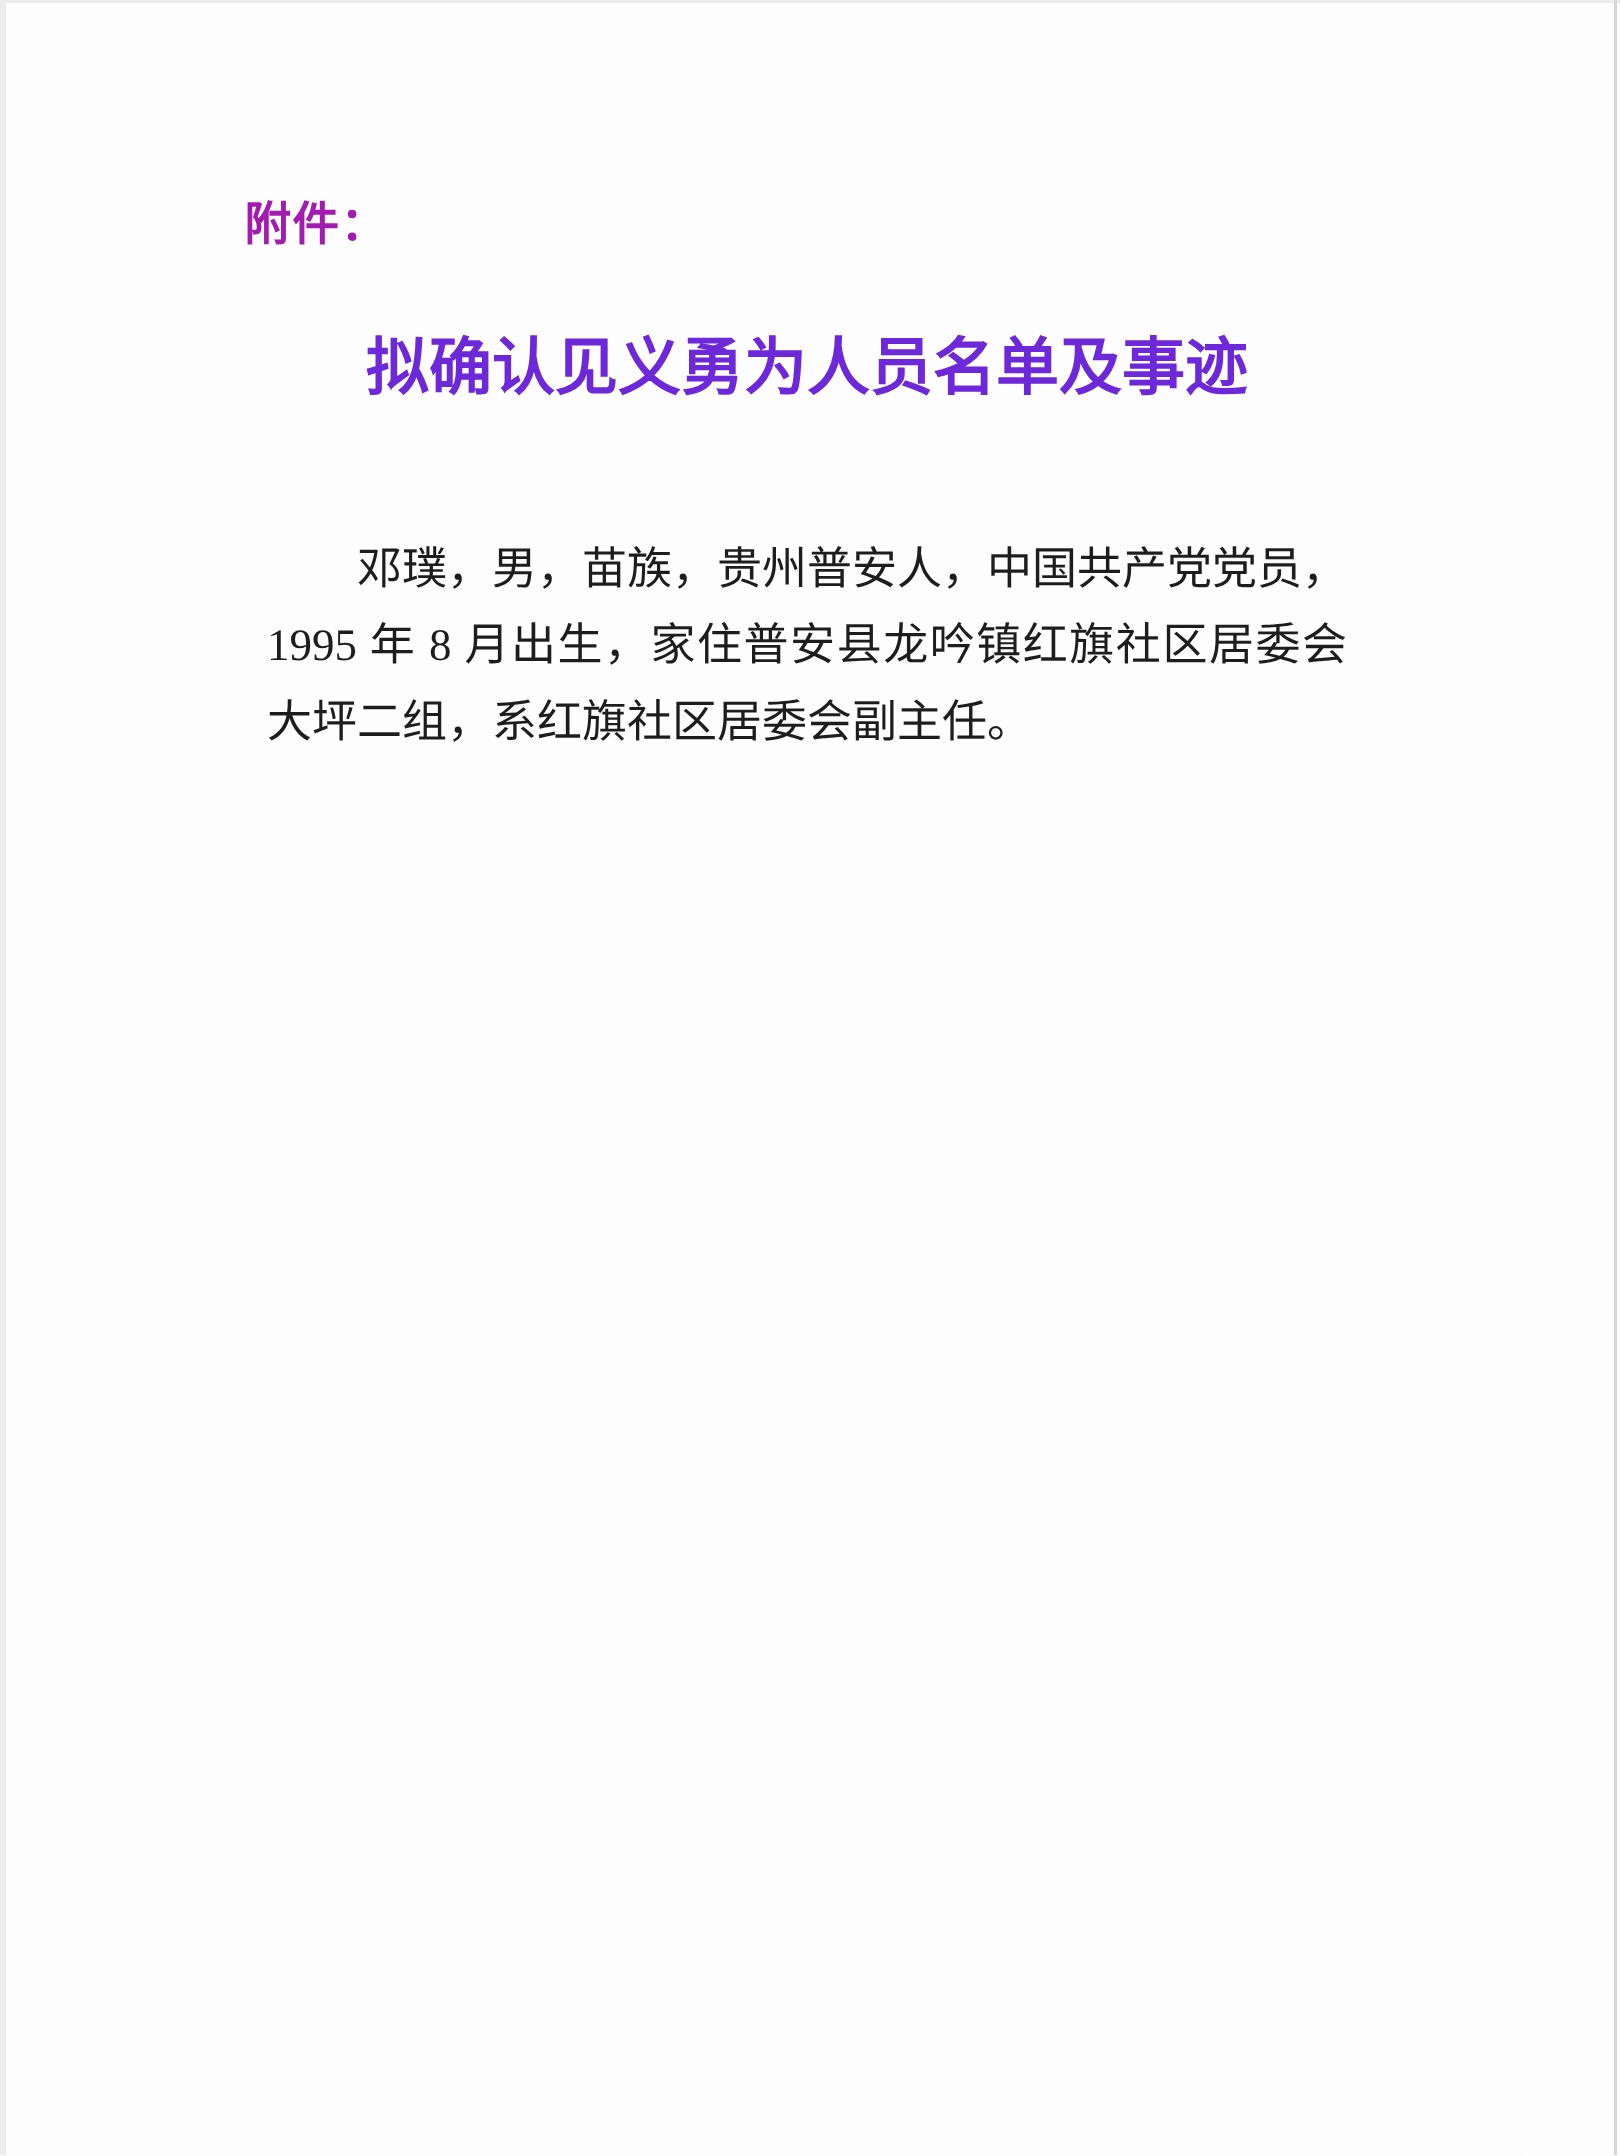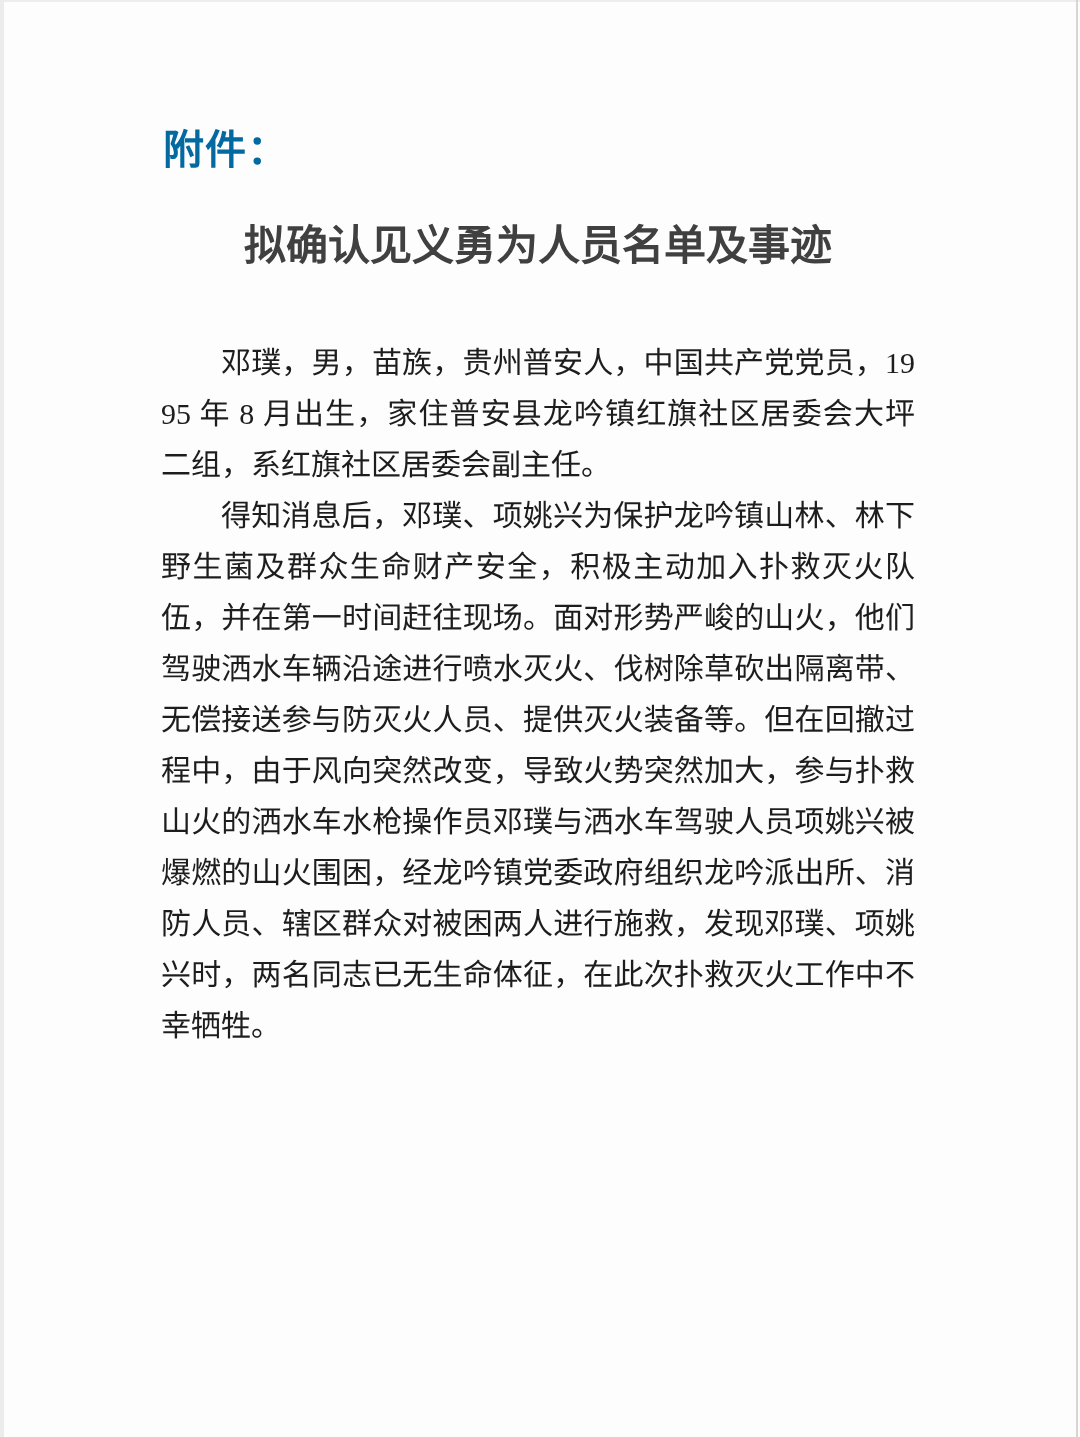--- a/index.html
+++ b/index.html
@@ -33,66 +33,65 @@
     top: 0; bottom: 0; right: 2px;
     width: 2px;
     background: #d6d6d6;
   }
   .attachment-label {
     position: absolute;
     left: 163px;
     top: 131px;
     font-family: "Liberation Sans", "DejaVu Sans", sans-serif;
     font-weight: 700;
-    font-size: 41px;
+    font-size: 31px;
     line-height: 38px;
-    color: #0369a1;
+    color: #a21caf;
     letter-spacing: 1px;
     white-space: nowrap;
   }
   .doc-title {
     position: absolute;
     left: 160px;
     width: 756px;
     top: 220px;
     margin: 0;
     text-align: center;
     font-family: "Liberation Serif", "DejaVu Serif", serif;
     font-weight: 700;
     font-size: 42px;
     line-height: 52px;
-    color: #404040;
+    color: #6d28d9;
     letter-spacing: 0px;
     white-space: nowrap;
   }
   .body-text {
     position: absolute;
     left: 161px;
     top: 337px;
     width: 754px;
     font-size: 30px;
     line-height: 51px;
     color: #1d1d1d;
   }
   .body-para {
-    margin: 0;
+    margin: 17px;
     text-indent: 2em;
     text-align: justify;
     word-break: break-all;
   }
 </style>
 </head>
 <body>
 
 <div class="page">
   <div class="edge-top"></div>
   <div class="edge-left"></div>
   <div class="edge-right"></div>
 
   <div class="attachment-label">附件：</div>
 
   <h1 class="doc-title">拟确认见义勇为人员名单及事迹</h1>
 
   <div class="body-text">
       <p class="body-para">邓璞，男，苗族，贵州普安人，中国共产党党员，1995 年 8 月出生，家住普安县龙吟镇红旗社区居委会大坪二组，系红旗社区居委会副主任。</p>
-      <p class="body-para">得知消息后，邓璞、项姚兴为保护龙吟镇山林、林下野生菌及群众生命财产安全，积极主动加入扑救灭火队伍，并在第一时间赶往现场。面对形势严峻的山火，他们驾驶洒水车辆沿途进行喷水灭火、伐树除草砍出隔离带、无偿接送参与防灭火人员、提供灭火装备等。但在回撤过程中，由于风向突然改变，导致火势突然加大，参与扑救山火的洒水车水枪操作员邓璞与洒水车驾驶人员项姚兴被爆燃的山火围困，经龙吟镇党委政府组织龙吟派出所、消防人员、辖区群众对被困两人进行施救，发现邓璞、项姚兴时，两名同志已无生命体征，在此次扑救灭火工作中不幸牺牲。</p>
     </div>
 </div>
 
 </body></html>

